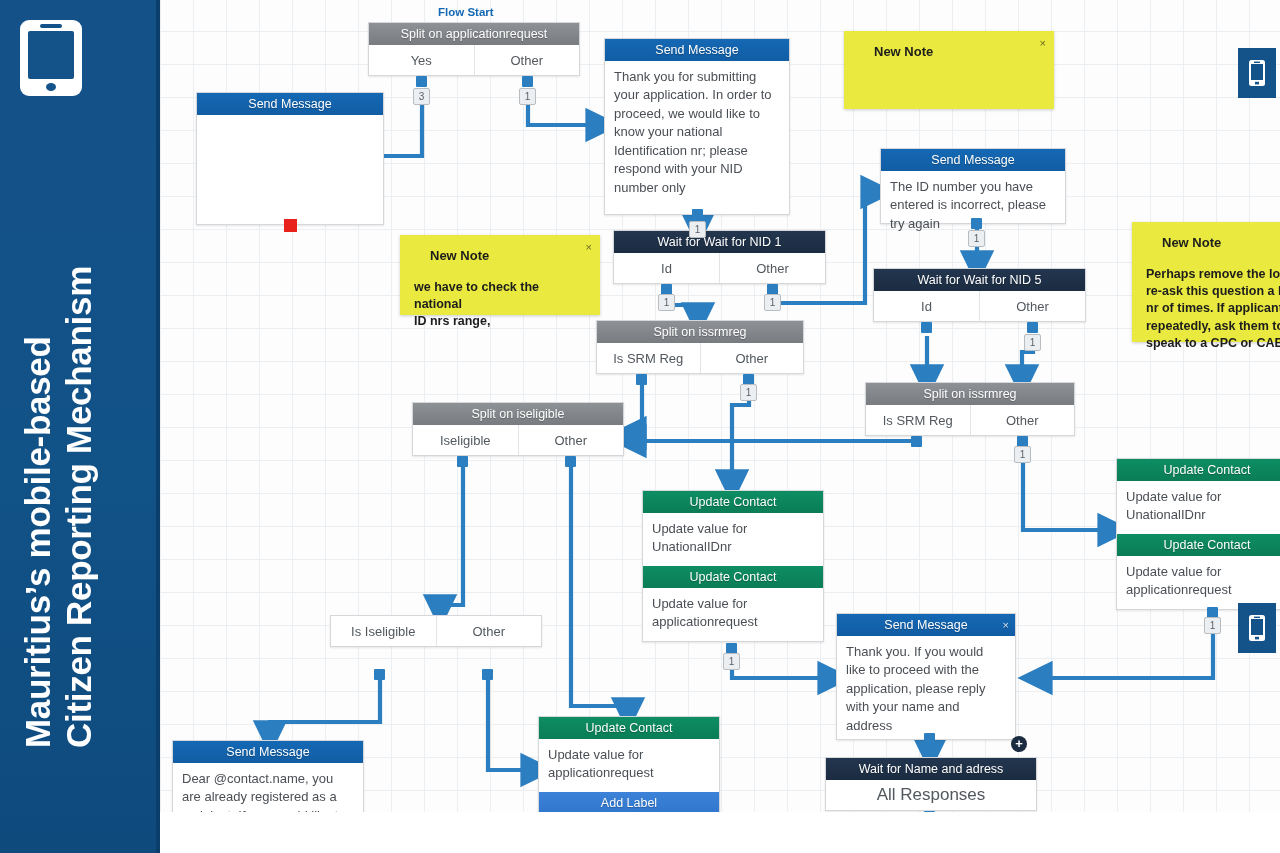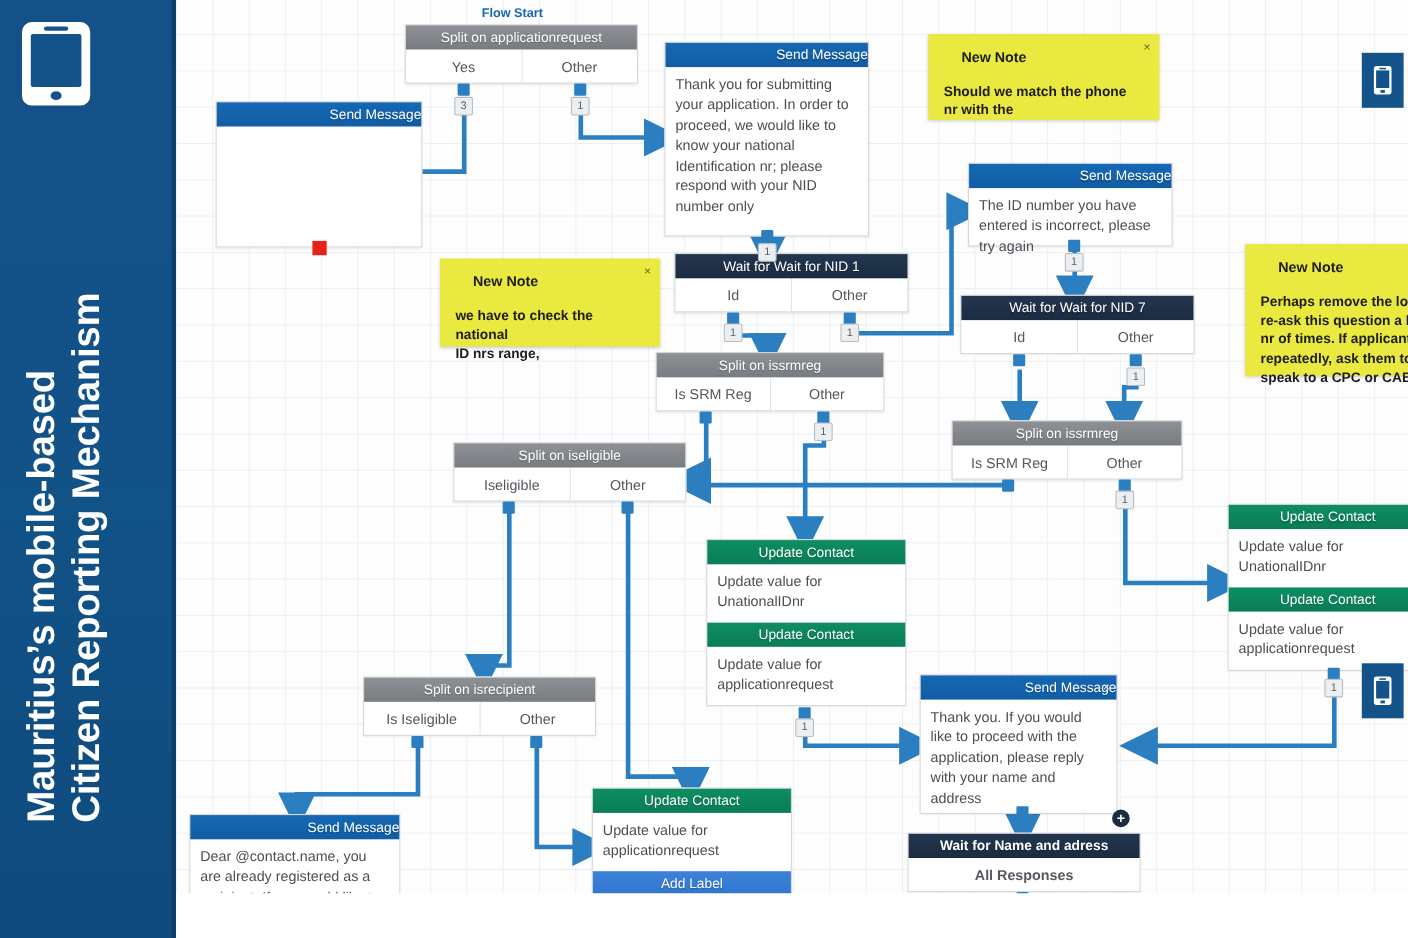--- a/index.html
+++ b/index.html
@@ -56,42 +56,42 @@
     box-shadow: 0 1px 2px rgba(0,0,0,0.10);
     z-index: 5;
   }
   .nhead {
     height: 22px; line-height: 22px;
     color: #ffffff; font-size: 12.5px; text-align: center;
     position: relative;
     text-shadow: 0 1px 1px rgba(0,0,0,0.25);
   }
   .nhead.split   { background: linear-gradient(180deg,#8e9196 0%,#787b80 100%); }
-  .nhead.msg     { background: linear-gradient(180deg,#1568b4 0%,#115da4 100%); text-align: right; }
+  .nhead.msg     { background: linear-gradient(180deg,#1568b4 0%,#115da4 100%); }
   .nhead.wait    { background: linear-gradient(180deg,#23364f 0%,#1b2c41 100%); }
   .nhead.update  { background: linear-gradient(180deg,#0e8d63 0%,#0a7d56 100%); }
   .nhead.label   { background: linear-gradient(180deg,#3b82d8 0%,#2f76cc 100%); }
   .nhead .xbtn {
     position:absolute; right:6px; top:0; line-height:22px;
     font-size: 11px; color:#cfe3f6;
   }
   .nbody {
     padding: 7px 9px 9px 9px;
     color: #4a4f55; font-size: 13px; line-height: 1.42;
     word-wrap: break-word;
   }
   .split-row { display: flex; height: 30px; }
   .split-cell {
     flex: 1; display:flex; align-items:center; justify-content:center;
     font-size: 13px; color:#52585e;
   }
   .split-cell + .split-cell { border-left: 1px solid #e2e4e6; }
   .single-row {
     height: 30px; display:flex; align-items:center; justify-content:center;
-    font-size: 13px; color:#52585e;
+    font-size: 17px; color:#52585e;
   }
 
   
   .note {
     position: absolute; z-index: 6;
     background: #e9e93f;
     box-shadow: 0 1px 3px rgba(0,0,0,0.20);
     padding: 12px 14px 12px 14px;
     color:#1d1d1d; font-size:12.5px; line-height:1.38;
     font-weight: bold;
@@ -221,22 +221,20 @@
     <div class="node" style="left:444px; top:38px; width:186px; height:177px;">
       <div class="nhead msg">Send Message</div>
       <div class="nbody">Thank you for submitting your application. In order to proceed, we would like to know your national Identification nr; please respond with your NID number only</div>
     </div>
     <div class="port" style="left:532px; top:209px;"></div>
     <div class="cbadge" style="left:529px; top:221px;">1</div>
 
     <div class="note" style="left:684px; top:31px; width:210px; height:78px;">
       <span class="nx">×</span>
       <div class="ntitle">New Note</div>
-      <div class="ntext">Should we match the phone
-nr with the</div>
     </div>
 
     <div class="mobicon" style="left:1078px; top:48px;">
       <svg width="18" height="28" viewBox="0 0 18 28">
         <rect x="1" y="1" width="16" height="26" rx="2.5" ry="2.5" fill="#ffffff"></rect>
         <rect x="3" y="5" width="12" height="16" fill="#14538a"></rect>
         <rect x="6" y="2.6" width="6" height="1.4" fill="#14538a"></rect>
         <rect x="7" y="22.8" width="4" height="2.6" fill="#14538a"></rect>
       </svg>
     </div>
@@ -263,21 +261,21 @@
         <div class="split-cell">Id</div>
         <div class="split-cell">Other</div>
       </div>
     </div>
     <div class="port" style="left:501px; top:284px;"></div>
     <div class="cbadge" style="left:498px; top:294px;">1</div>
     <div class="port" style="left:607px; top:284px;"></div>
     <div class="cbadge" style="left:604px; top:294px;">1</div>
 
     <div class="node" style="left:713px; top:268px; width:213px;">
-      <div class="nhead wait">Wait for Wait for NID 7</div>
+      <div class="nhead wait">Wait for Wait for NID 5</div>
       <div class="split-row">
         <div class="split-cell">Id</div>
         <div class="split-cell">Other</div>
       </div>
     </div>
     <div class="port" style="left:761px; top:322px;"></div>
     <div class="port" style="left:867px; top:322px;"></div>
     <div class="cbadge" style="left:864px; top:334px;">1</div>
 
     <div class="node" style="left:436px; top:320px; width:208px;">
@@ -333,40 +331,39 @@
     <div class="mobicon" style="left:1078px; top:603px;">
       <svg width="18" height="28" viewBox="0 0 18 28">
         <rect x="1" y="1" width="16" height="26" rx="2.5" ry="2.5" fill="#ffffff"></rect>
         <rect x="3" y="5" width="12" height="16" fill="#14538a"></rect>
         <rect x="6" y="2.6" width="6" height="1.4" fill="#14538a"></rect>
         <rect x="7" y="22.8" width="4" height="2.6" fill="#14538a"></rect>
       </svg>
     </div>
 
     <div class="node" style="left:170px; top:615px; width:212px;">
-      <div class="nhead split">Split on isrecipient</div>
       <div class="split-row">
         <div class="split-cell">Is Iseligible</div>
         <div class="split-cell">Other</div>
       </div>
     </div>
     <div class="port" style="left:214px; top:669px;"></div>
     <div class="port" style="left:322px; top:669px;"></div>
 
     <div class="node" style="left:676px; top:613px; width:180px; height:127px;">
       <div class="nhead msg">
         <span>Send Message</span>
         <span class="xbtn">×</span>
       </div>
       <div class="nbody">Thank you. If you would like to proceed with the application, please reply with your name and address</div>
     </div>
     <div class="port" style="left:764px; top:733px;"></div>
     <div class="plusnode" style="left:851px; top:736px;">+</div>
 
-    <div class="node" style="left:665px; top:757px; width:212px;font-weight:bold;">
+    <div class="node" style="left:665px; top:757px; width:212px;">
       <div class="nhead wait">Wait for Name and adress</div>
       <div class="single-row">All Responses</div>
     </div>
     <div class="port" style="left:764px; top:811px;"></div>
 
     <div class="note" style="left:240px; top:235px; width:200px; height:80px;">
       <span class="nx">×</span>
       <div class="ntitle">New Note</div>
       <div class="ntext">we have to check the national
 ID nrs range,</div>

